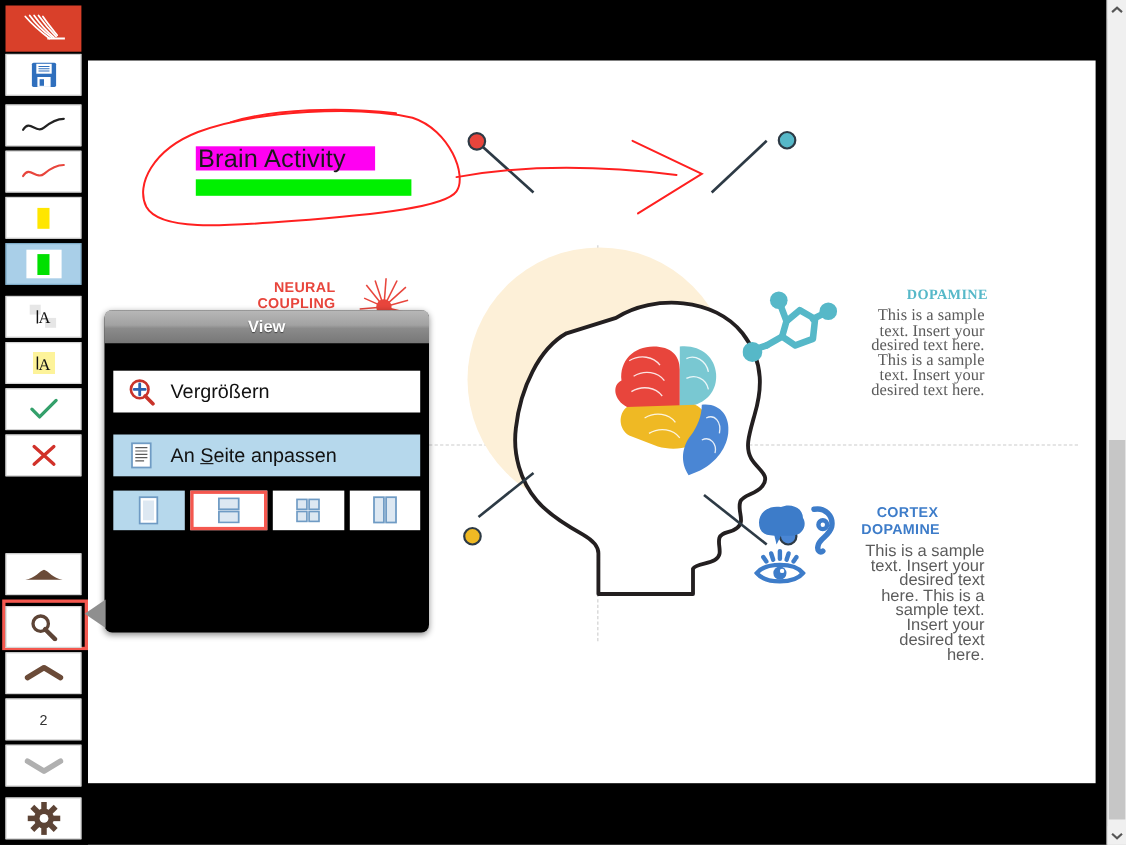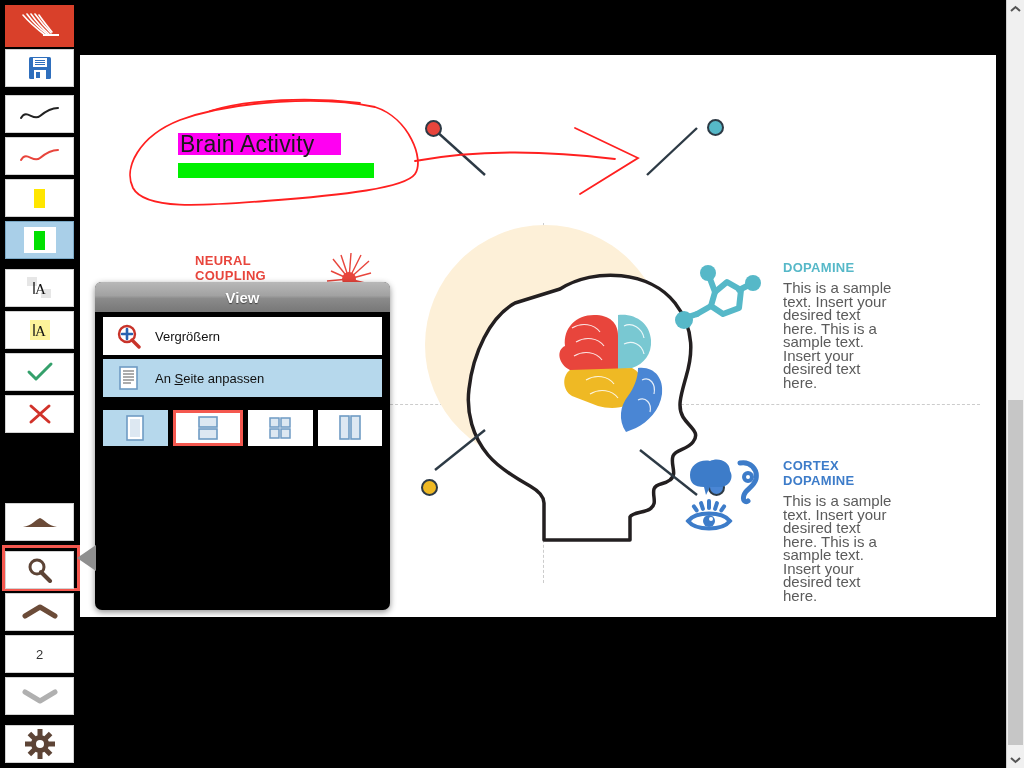--- a/index.html
+++ b/index.html
@@ -4,22 +4,22 @@
 <style>
   html,body{margin:0;padding:0;}
   body{
     width:1024px;height:768px;overflow:hidden;
     background:#000;
     font-family:"Liberation Sans", sans-serif;
     position:relative;
   }
   
   #page{
-    position:absolute;left:80px;top:55px;width:916px;height:562px;
-    background:#fff;overflow:hidden;
+    position:absolute;left:80px;top:55px;width:916px;height:657px;
+    background:#fff;overflow:hidden;text-align:right;
   }
   
   #toolbar{position:absolute;left:0;top:0;width:80px;height:768px;background:#000;}
   .tbtn{
     position:absolute;left:5px;width:69px;height:38px;
     background:#fff;border:1px solid #d2d2d2;
     display:flex;align-items:center;justify-content:center;
     box-sizing:border-box;
   }
   .tbtn.sel{background:#a9cfe8;border:1px solid #7ba9c6;}
@@ -42,37 +42,37 @@
   .dot{position:absolute;width:17px;height:17px;border-radius:50%;border:2px solid #2d3a45;box-sizing:border-box;}
   
   #title-text{
     position:absolute;left:180px;top:131px;font-size:23px;color:#1a1a1a;
     letter-spacing:.2px;z-index:4;
   }
   #magenta{position:absolute;left:178px;top:133px;width:163px;height:22px;background:#ff00f2;z-index:3;}
   #green{position:absolute;left:178px;top:163px;width:196px;height:15px;background:#00f000;z-index:3;}
   
   #dialog{
-    position:absolute;left:95px;top:282px;width:295px;height:328px;
+    position:absolute;left:95px;top:282px;width:295px;height:293px;
     background:#000;border-radius:7px;
     box-shadow:0 2px 6px rgba(0,0,0,.45);
     z-index:30;
   }
   #dlg-title{
     height:30px;border-radius:6px 6px 0 0;
     background:linear-gradient(to bottom,#b8b8b8 0%,#a2a2a2 45%,#8b8b8b 55%,#777777 100%);
     color:#fff;font-weight:bold;font-size:15px;
     display:flex;align-items:center;justify-content:center;
     text-shadow:0 1px 1px rgba(0,0,0,.5);
   }
   #dlg-body{padding:5px 8px 4px 8px;}
   .mrow{
     height:38px;background:#fff;margin-bottom:4px;
     display:flex;align-items:center;padding-left:12px;
-    font-size:13px;color:#111;box-sizing:border-box;
+    font-size:18px;color:#111;box-sizing:border-box;margin-top:20px;
   }
   .mrow.active{background:#b6d8ec;}
   .mrow.disabled{color:#a8a8a8;}
   .mrow .mlabel{margin-left:14px;}
   .mrow u{text-decoration:underline;}
   #layout-row{
     display:flex;gap:5px;padding:5px 8px 9px 8px;align-items:center;
   }
   .lbtn{
     flex:1;height:36px;background:#fff;display:flex;align-items:center;justify-content:center;
@@ -166,21 +166,21 @@
       <path d="M40 30 L52 20 L66 28 L64 46 L48 52 L36 44 Z"></path>
       <path d="M40 30 L34 14"></path>
         <path d="M64 28 L76 22"></path>
       <path d="M36 44 L22 52"></path>
         <path d="M22 52 L10 56"></path>
     </g>
     <circle cx="33" cy="11" r="8" fill="#56b8c8"></circle>
     <circle cx="78" cy="21" r="8" fill="#56b8c8"></circle>
     <circle cx="9" cy="58" r="9" fill="#56b8c8"></circle>
   </svg>
-  <div style="position:absolute;left:703px;top:205px;width:115px;">
+  <div style="position:absolute;left:703px;top:205px;width:115px;font-family:Liberation Serif, serif;">
     <div class="sect-title" style="color:#56b8c8;">DOPAMINE</div>
     <div class="sect-body">This is a sample text. Insert your desired text here. This is a sample text. Insert your desired text here.</div>
   </div>
 
   <svg width="80" height="80" style="position:absolute;left:600px;top:398px;">
 
     <path d="M10 22 C10 12 20 6 30 8 C38 4 50 8 50 18 C54 24 50 34 40 34
              L30 34 L26 42 L24 34 C14 34 10 30 10 22 Z" fill="#3d7cc9"></path>
 
     <path d="M60 10 C70 8 78 16 76 26 C74 34 66 36 64 42 C62 48 66 50 68 48" stroke="#3d7cc9" stroke-width="5" fill="none" stroke-linecap="round"></path>

